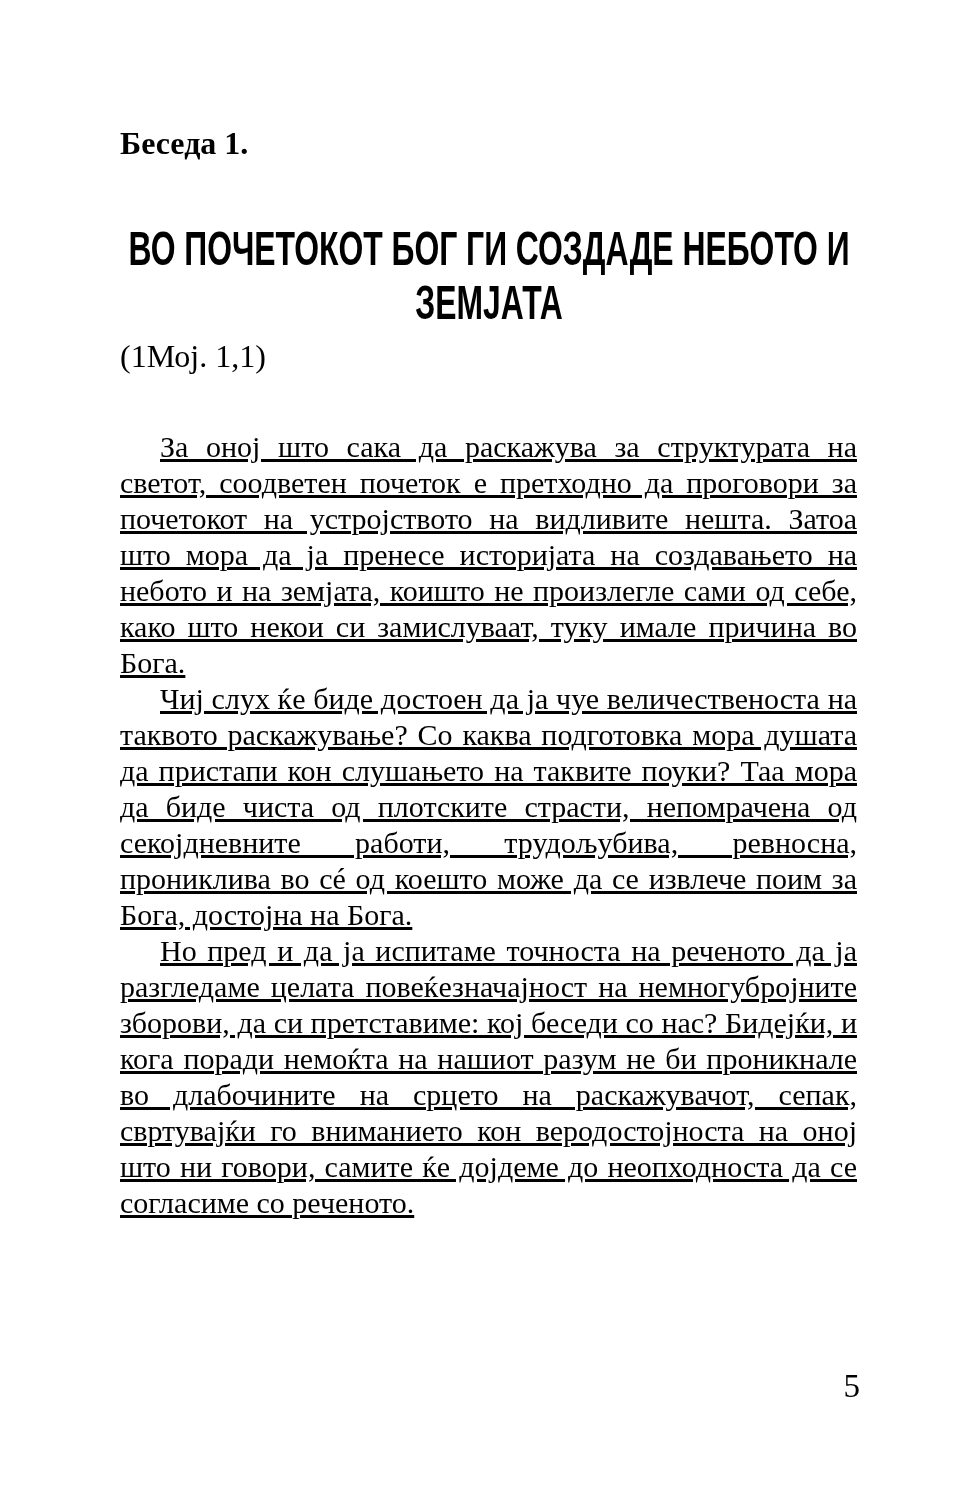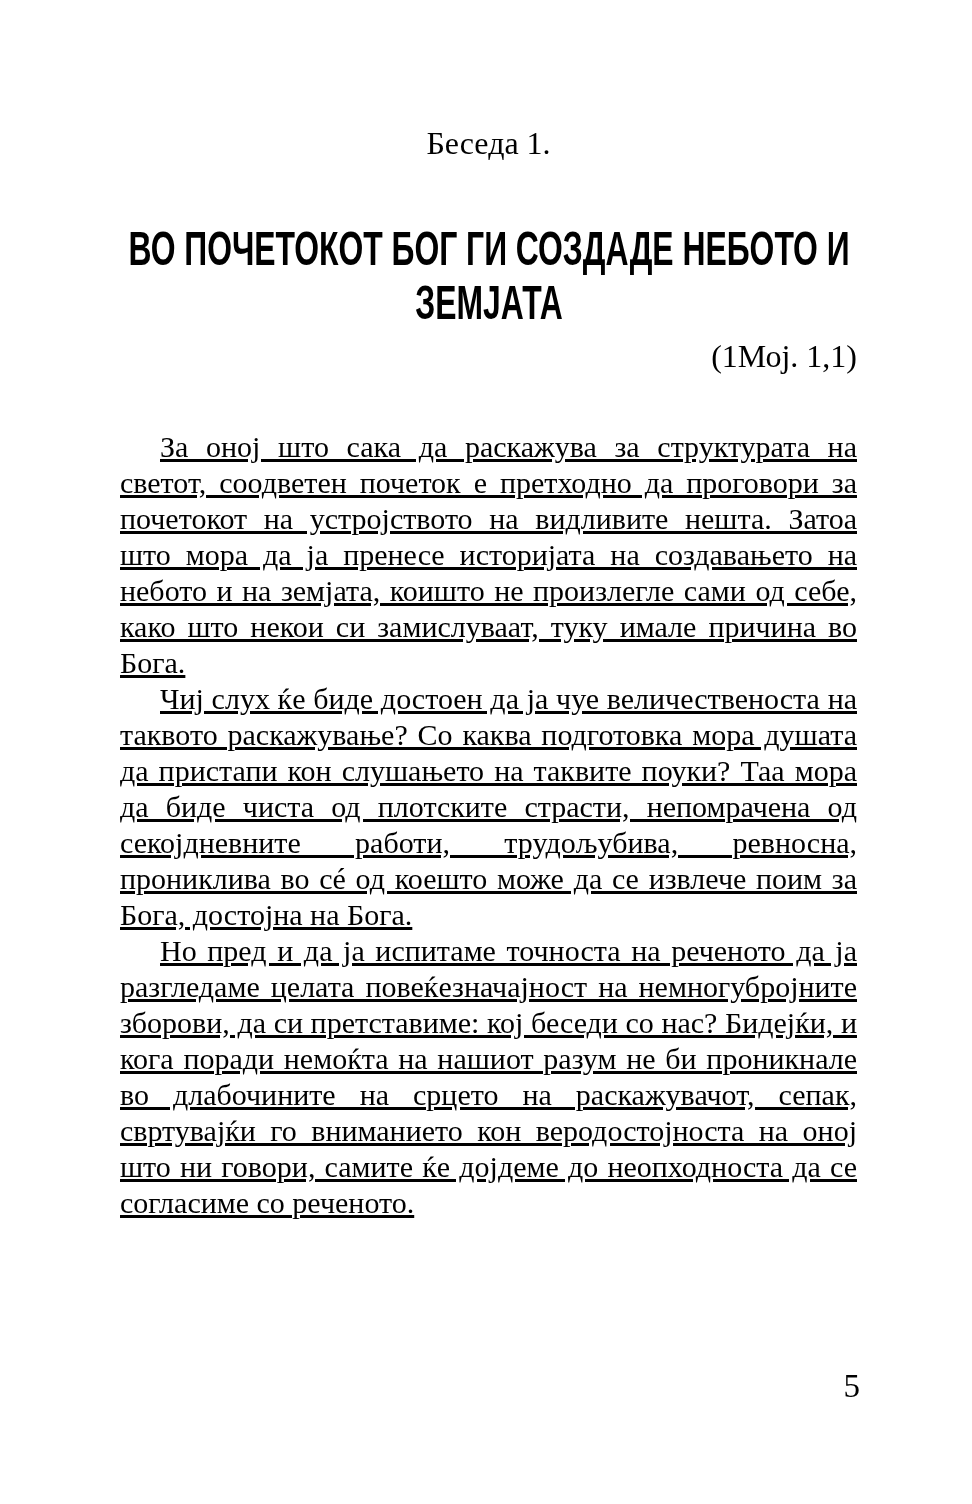--- a/index.html
+++ b/index.html
@@ -12,40 +12,40 @@
     color: #000000;
     font-family: "Liberation Serif", serif;
   }
   .page {
     position: absolute;
     inset: 0;
     padding: 125px 115px 0 120px;
     background: #ffffff;
   }
   .heading {
-    text-align: center;
-    font-weight: normal;
+    text-align: left;
+    font-weight: bold;
     font-size: 32px;
     line-height: 36px;
   }
   .title {
     width: 1190px;
     margin-left: -226px;
     margin-top: 60px;
     transform: scaleX(0.65);
     transform-origin: 50% 0;
     text-align: center;
     font-family: "Liberation Sans", sans-serif;
     font-weight: bold;
     font-size: 49px;
     line-height: 54px;
     letter-spacing: 0px;
   }
   .reference {
-    text-align: right;
+    text-align: left;
     font-size: 32px;
     line-height: 38px;
     margin-top: 8px;
   }
   .body-text {
     margin-top: 54px;
     font-size: 30px;
     line-height: 36px;
     text-align: justify;
     text-decoration: underline;

